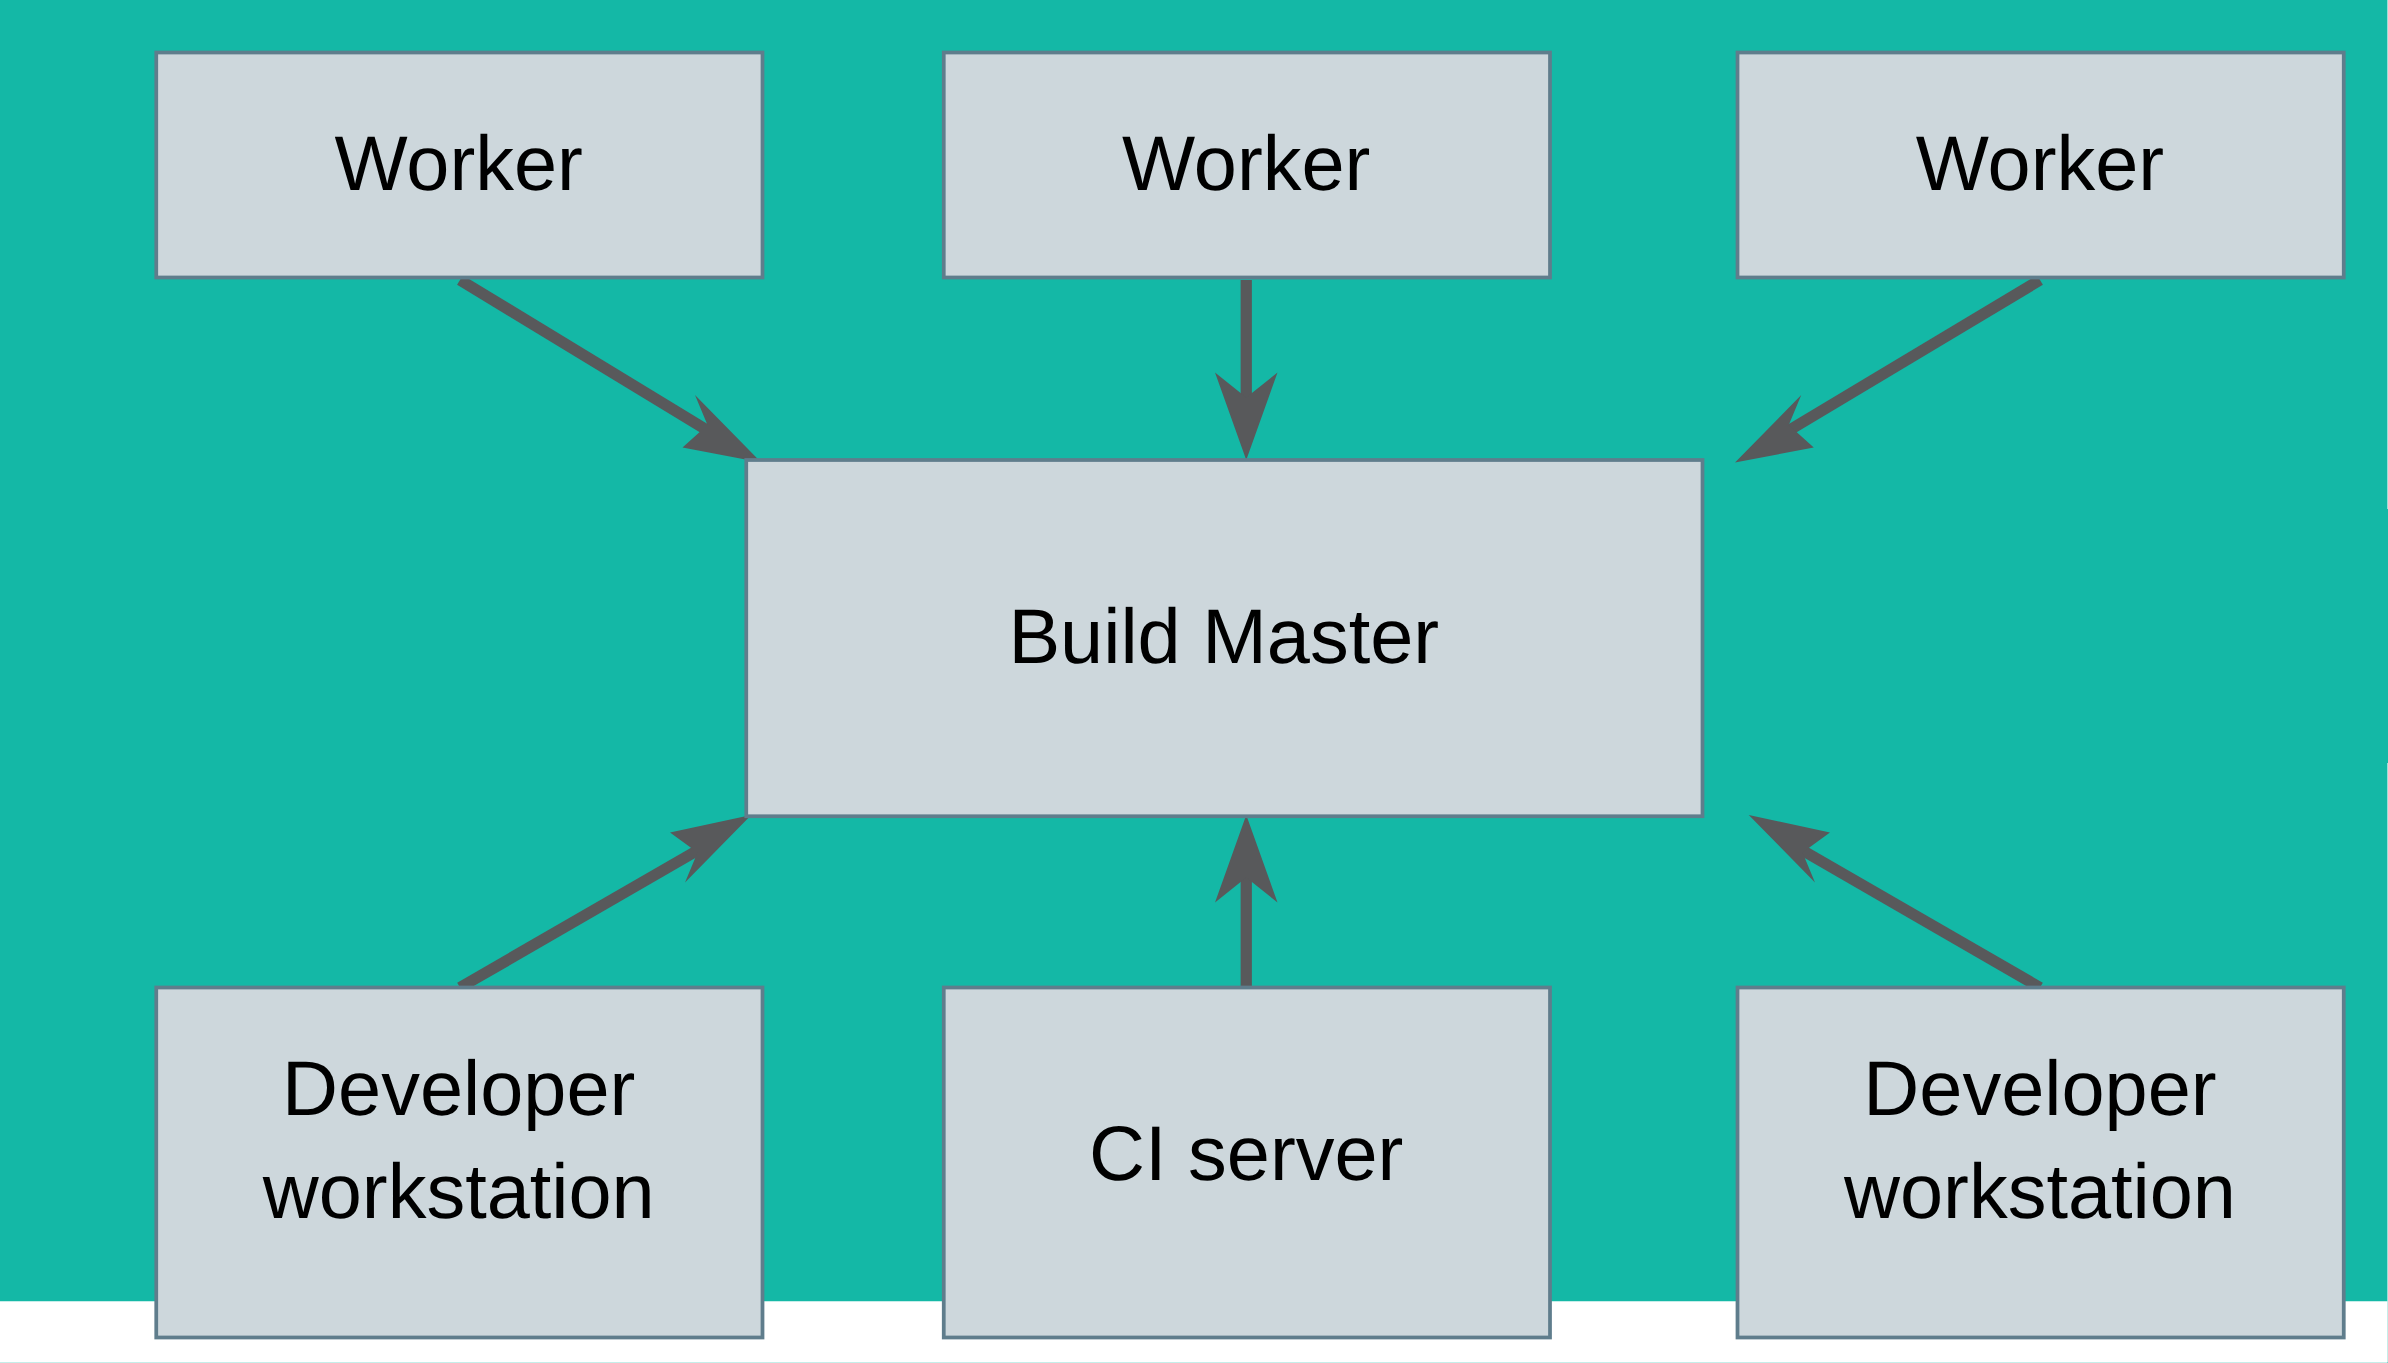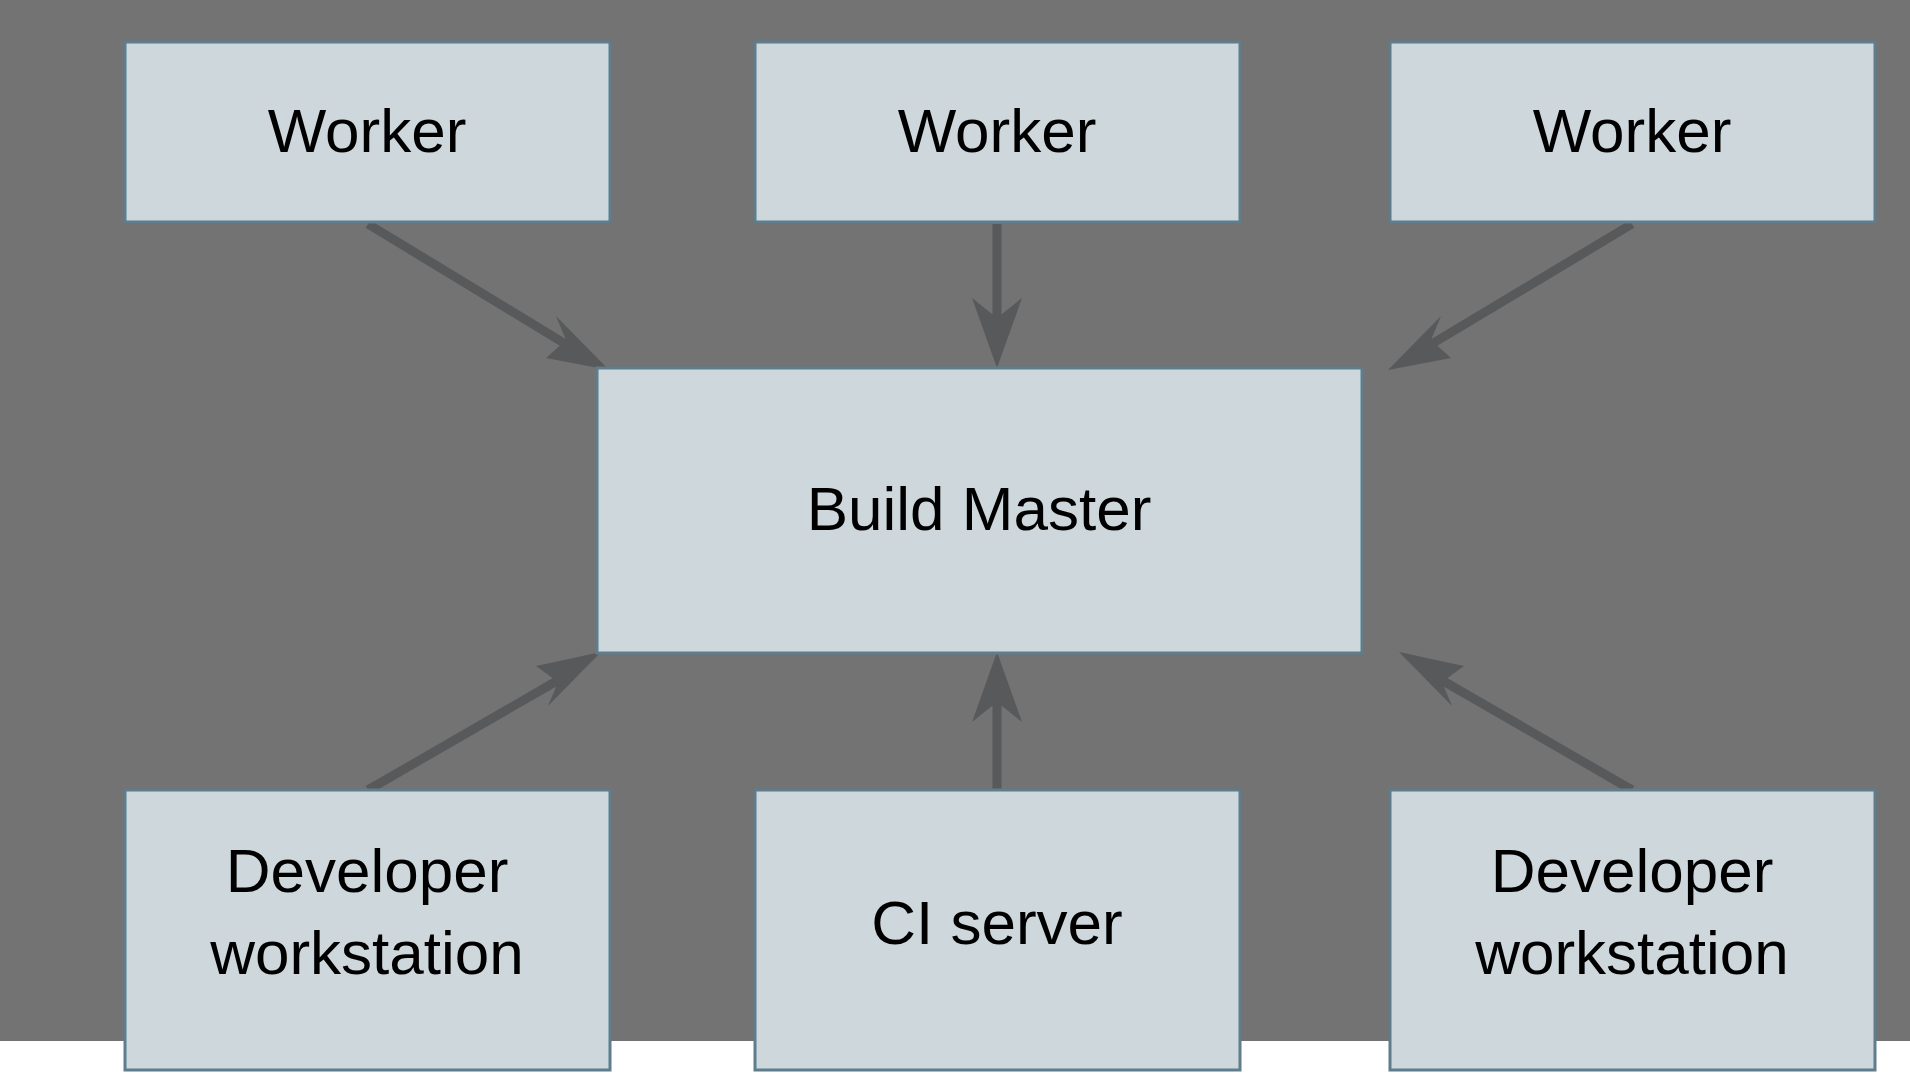--- a/index.html
+++ b/index.html
@@ -10,21 +10,21 @@
   body {
     width: 1910px;
     height: 1090px;
     font-family: "Liberation Sans", sans-serif;
     overflow: hidden;
   }
   #diagram-root {
     position: relative;
     width: 1910px;
     height: 1041px;
-    background: #737373;
+    background: #14b8a6;
   }
   svg#diagram-svg {
     position: absolute;
     top: 0;
     left: 0;
     width: 1910px;
     height: 1090px;
     display: block;
   }
   .node-rect {

